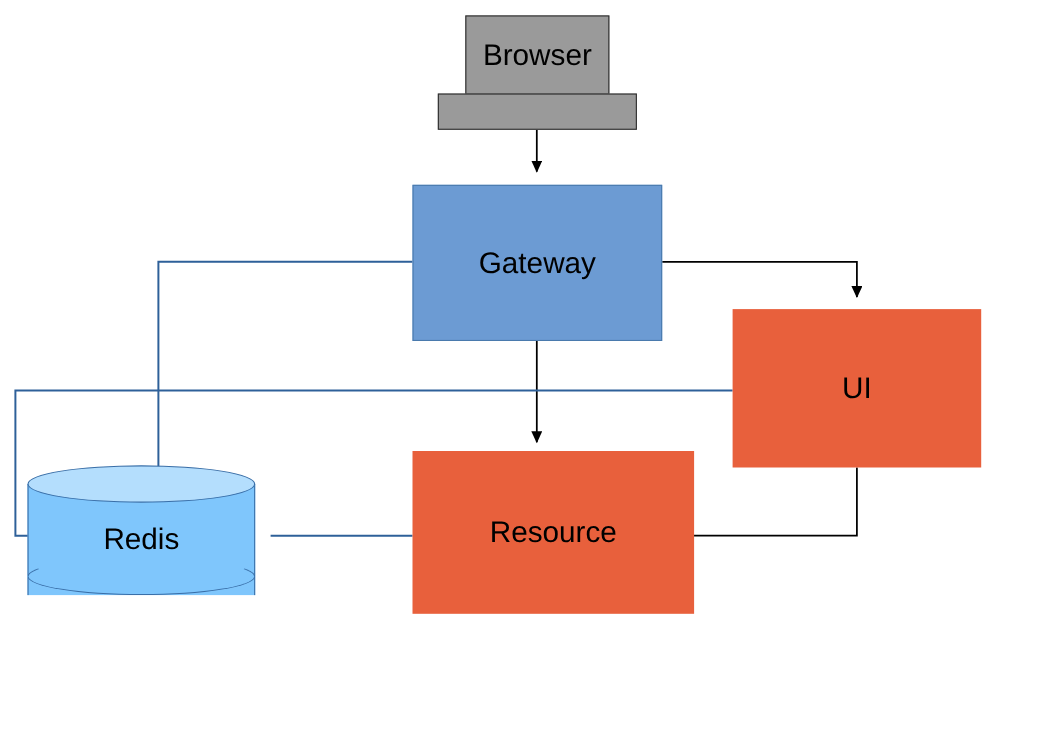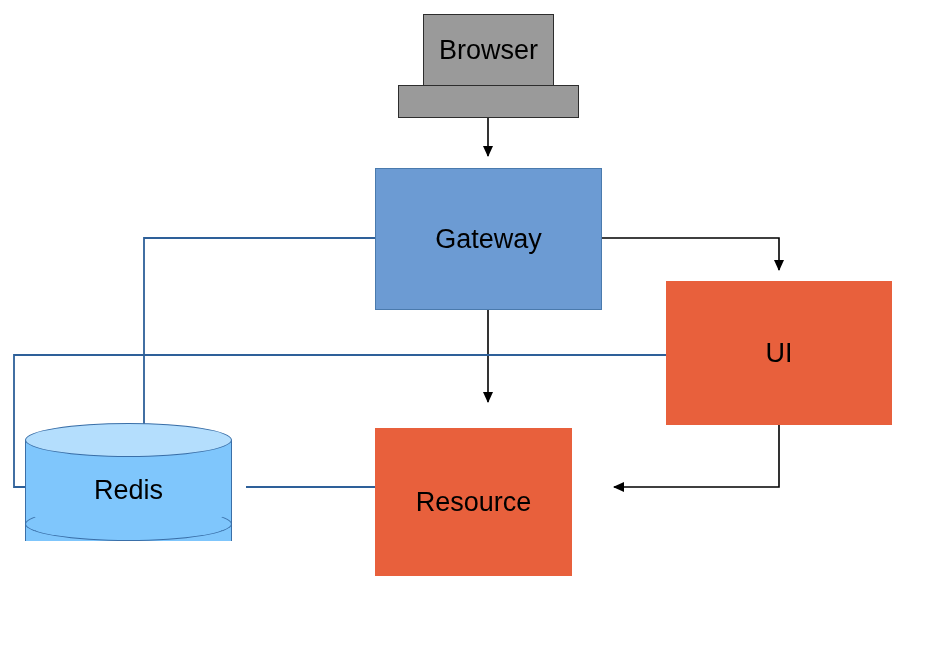--- a/index.html
+++ b/index.html
@@ -92,22 +92,22 @@
     top: 281px;
     width: 226px;
     height: 144px;
     background: #E8603C;
     border: 1px solid #e0apply;
     border: none;
   }
   
   #resource-node {
     left: 375px;
-    top: 428px;
-    width: 197px;
+    top: 410px;
+    width: 256px;
     height: 148px;
     background: #E8603C;
     border: none;
   }
   
   #redis-node {
     left: 25px;
     top: 423px;
     width: 207px;
     height: 135px;

